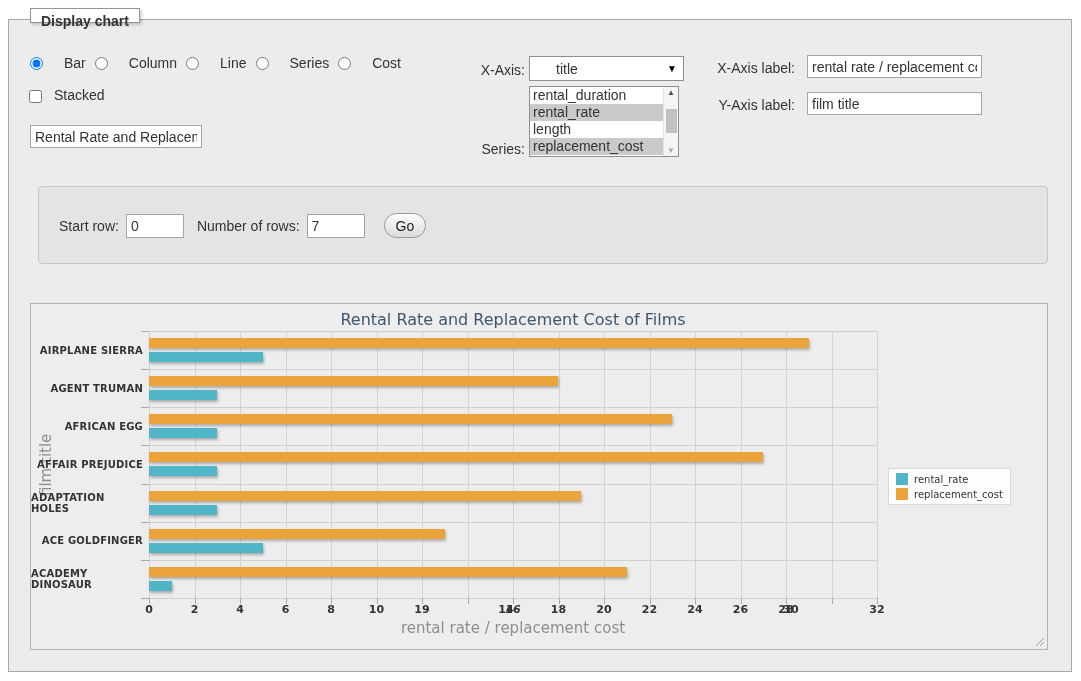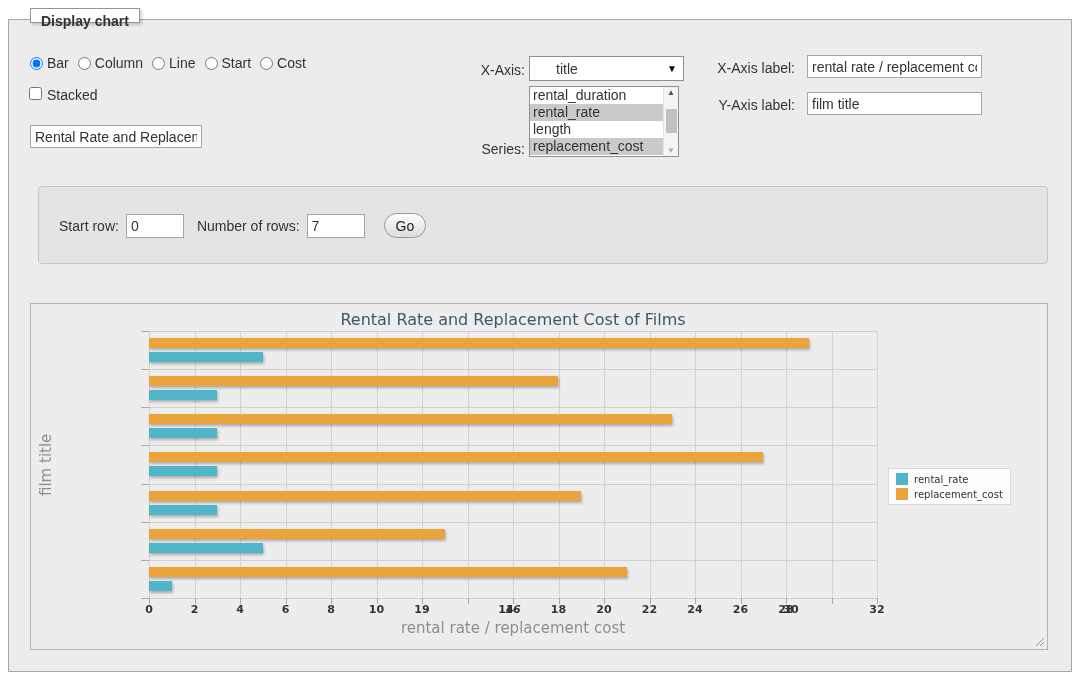--- a/index.html
+++ b/index.html
@@ -12,23 +12,23 @@
     background: #ececec; border: 1px solid #a9a9a9; }
   #legend-box { left: 30px; top: 8px; min-width: 95px; height: 15px; background: #fff;
     border: 1px solid #949494; box-shadow: 2px 2px 3px rgba(0,0,0,0.18);
     font-weight: bold; font-size: 14px; line-height: 24px; text-align: center;
     padding: 0 10px; z-index: 5; }
 
   
   .label { color: #333; }
   .rlabel { text-align: right; }
   #type-row { left: 30px; top: 55px; display: flex; align-items: center; gap: 9px; }
-  #type-row label { display: flex; align-items: center; gap: 4px; }
+  #type-row label { display: flex; align-items: center; gap: 21px; }
   input[type="radio"], input[type="checkbox"] { width: 13px; height: 13px; margin: 0; }
-  #stacked-row { left: 29px; top: 87px; display: flex; align-items: flex-start; gap: 5px; }
+  #stacked-row { left: 29px; top: 87px; display: flex; align-items: flex-end; gap: 12px; }
 
   input[type="text"] { border: 1px solid #a5a5a5; background: #fff; color: #333;
     font-family: "Liberation Sans", sans-serif; font-size: 14px; padding: 2px 4px; }
   #title-input { left: 30px; top: 125px; width: 172px; height: 23px; }
 
   #xaxis-label { left: 445px; top: 62px; width: 80px; }
   #xaxis-select { left: 529px; top: 56px; width: 155px; height: 25px; background: #fff;
     border: 1px solid #8f8f8f; display: flex; align-items: center;
     padding: 0 6px; cursor: default; }
   #xaxis-select .sel-text { flex: 1; margin-left: 20px; }
@@ -115,21 +115,21 @@
     <label class="radio-item">
       <input type="radio" name="ctype" style="">
       <span class="label">Column</span>
     </label>
     <label class="radio-item">
       <input type="radio" name="ctype" style="">
       <span class="label">Line</span>
     </label>
     <label class="radio-item">
       <input type="radio" name="ctype" style="">
-      <span class="label">Start</span>
+      <span class="label">Series</span>
     </label>
     <label class="radio-item">
       <input type="radio" name="ctype" style="">
       <span class="label">Cost</span>
     </label>
   </div>
 
 <div class="abs" id="stacked-row">
   <input type="checkbox" id="stacked-cb" style="">
   <span class="label">Stacked</span>
@@ -196,20 +196,29 @@
       <div class="vgrid" style="left: 93.75%;"></div>
       <div class="vgrid" style="left: 100%;"></div>
       <div class="hgrid" style="top: 0%;"></div>
       <div class="hgrid" style="top: 14.2857%;"></div>
       <div class="hgrid" style="top: 28.5714%;"></div>
       <div class="hgrid" style="top: 42.8571%;"></div>
       <div class="hgrid" style="top: 57.1429%;"></div>
       <div class="hgrid" style="top: 71.4286%;"></div>
       <div class="hgrid" style="top: 85.7143%;"></div>
       <div class="hgrid" style="top: 100%;"></div>
+    </div>
+  <div class="abs" id="cat-gutter">
+      <div class="cat-label">AIRPLANE SIERRA</div>
+      <div class="cat-label">AGENT TRUMAN</div>
+      <div class="cat-label">AFRICAN EGG</div>
+      <div class="cat-label">AFFAIR PREJUDICE</div>
+      <div class="cat-label">ADAPTATION HOLES</div>
+      <div class="cat-label">ACE GOLDFINGER</div>
+      <div class="cat-label">ACADEMY DINOSAUR</div>
     </div>
   <div class="abs" id="bars">
       <div class="bar-row">
         <div class="bar pos0" style="width: 90.5938%; background: rgb(235, 164, 59);"></div>
         <div class="bar pos1" style="width: 15.5938%; background: rgb(79, 181, 199);"></div>
       </div>
       <div class="bar-row">
         <div class="bar pos0" style="width: 56.2187%; background: rgb(235, 164, 59);"></div>
         <div class="bar pos1" style="width: 9.34375%; background: rgb(79, 181, 199);"></div>
       </div>

